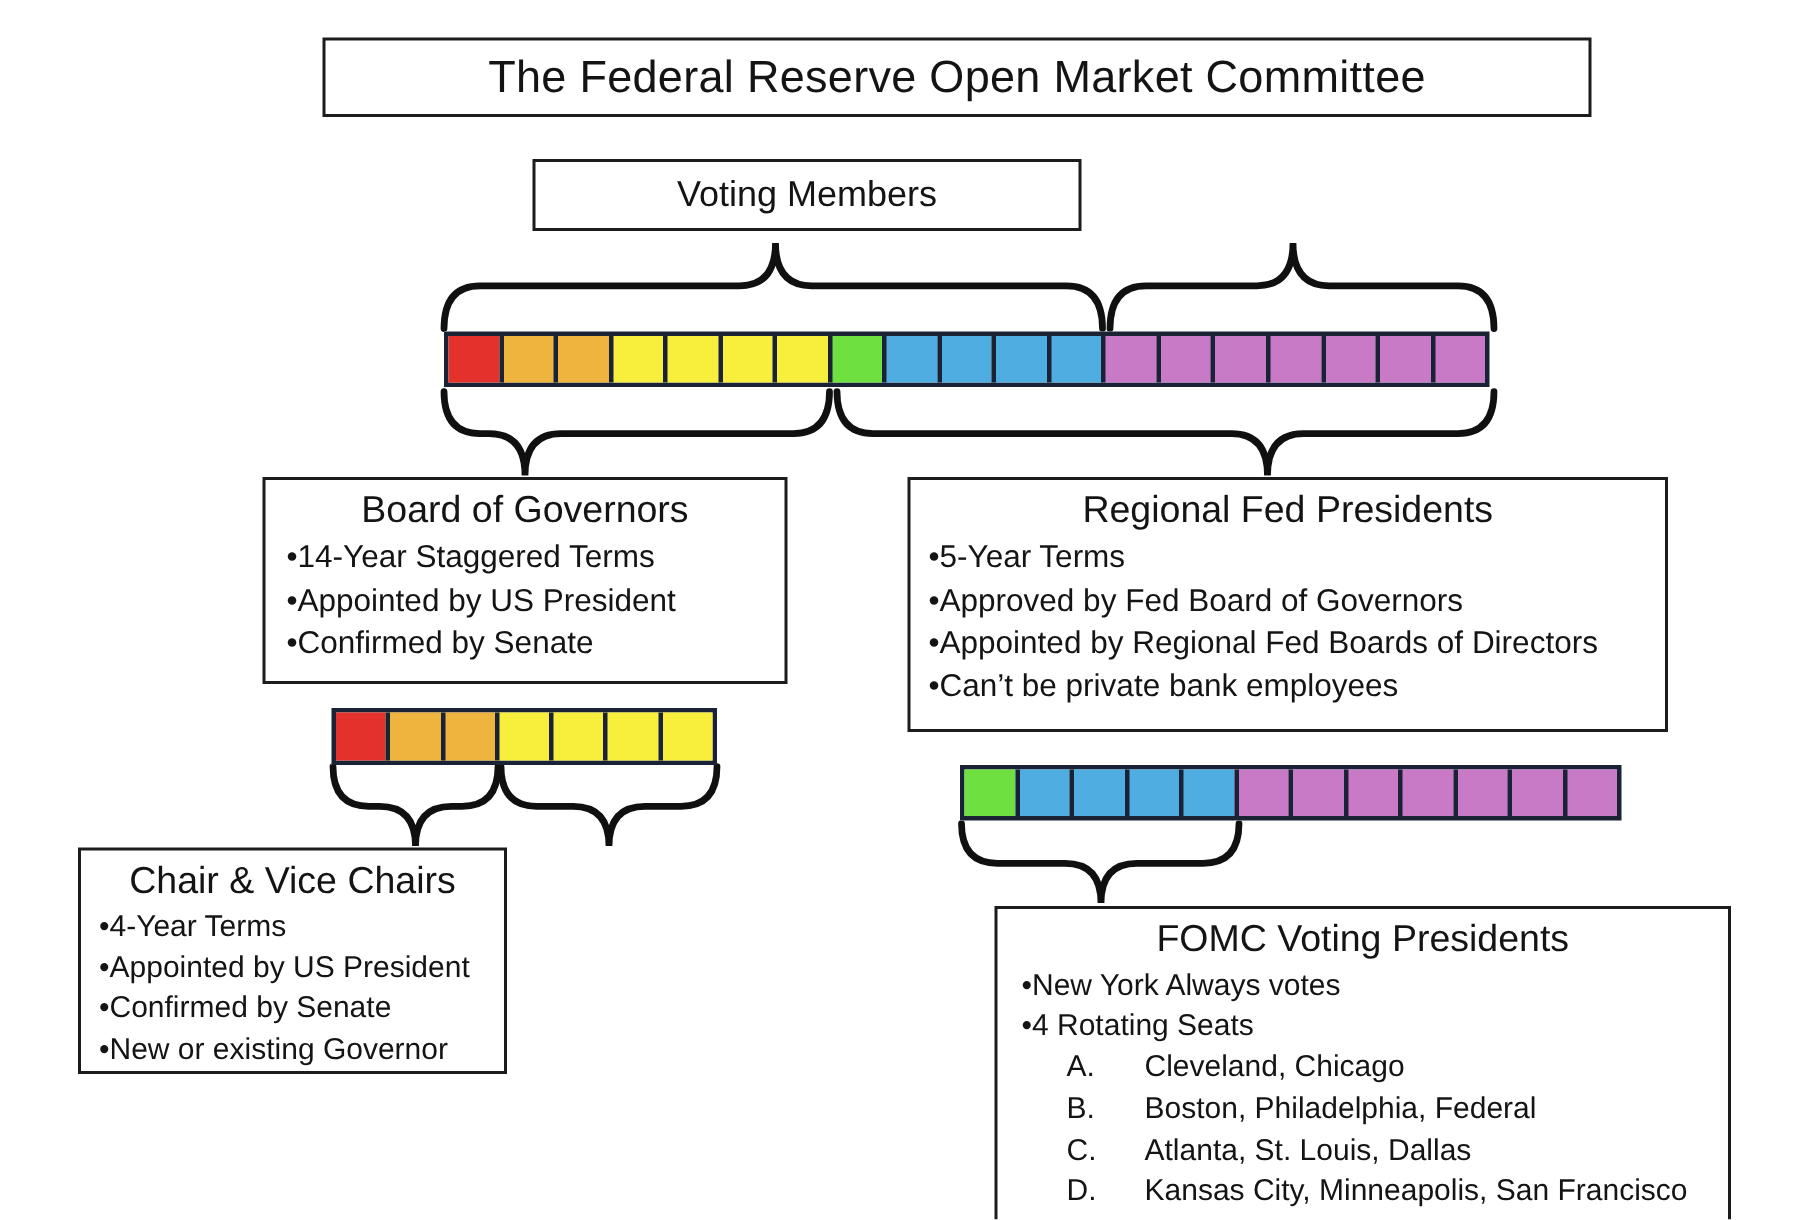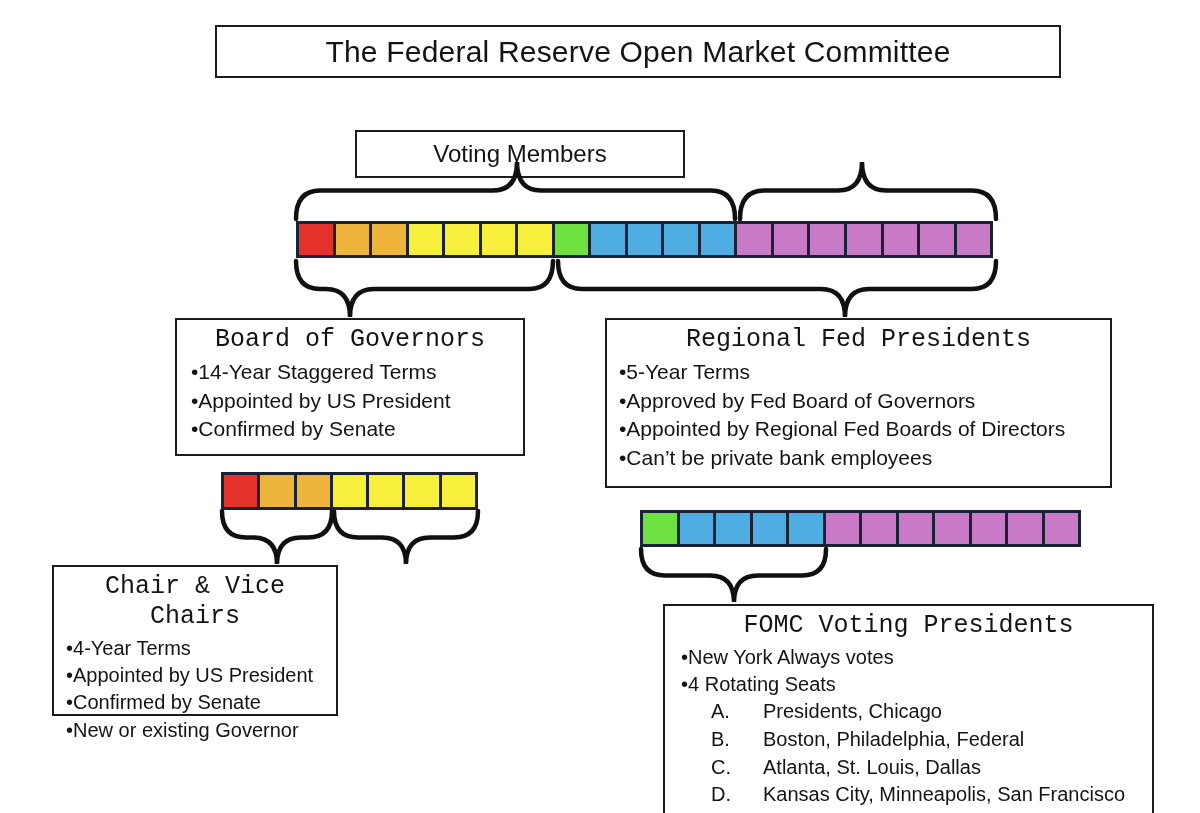--- a/index.html
+++ b/index.html
@@ -1,30 +1,30 @@
 <!DOCTYPE html>
 <html><head>
 <meta charset="utf-8">
 <style>
   html,body{margin:0;padding:0;background:#ffffff;}
   #page{position:relative;width:1200px;height:813px;background:#ffffff;overflow:hidden;
         font-family:"Liberation Sans","DejaVu Sans",sans-serif;color:#141414;}
   .box{position:absolute;background:#ffffff;border:2.5px solid #1c1c1c;box-sizing:border-box;}
   .center-label{display:flex;align-items:center;justify-content:center;text-align:center;}
   #title-box{left:215px;top:25px;width:846px;height:53px;font-size:30px;letter-spacing:.2px;text-align:right;}
-  #voting-box{left:355px;top:106px;width:330px;height:48px;font-size:24px;margin-top:24px;}
+  #voting-box{left:355px;top:106px;width:366px;height:48px;font-size:24px;}
   #nonvoting-box{left:700px;top:106px;width:320px;height:48px;font-size:24px;}
   .seat-row{position:absolute;display:flex;border:3px solid #1a2235;box-sizing:border-box;background:#fff;}
   #row-committee{left:296px;top:221px;width:697px;height:37px;}
   #row-board{left:221px;top:472px;width:257px;height:38px;}
   #row-presidents{left:640px;top:510px;width:441px;height:37px;}
   .cell{flex:1 1 0;border-left:3px solid #1a2235;}
   .cell:first-child{border-left:none;}
   .info{padding:5px 6px 4px 6px;}
-  .box-title{text-align:center;font-size:25px;line-height:1.2;margin-bottom:3px;font-family:Liberation Mono, monospace;}
+  .box-title{text-align:center;font-size:25px;line-height:1.2;margin-bottom:3px;}
   .bullet{font-size:21px;line-height:1.36;white-space:nowrap;}
   #board-box{left:175px;top:318px;width:350px;height:138px;}
   #board-box .bullets{padding-left:8px;}
   #regional-box{left:605px;top:318px;width:507px;height:170px;}
   #regional-box .bullets{padding-left:6px;}
   #chair-box{left:52px;top:565px;width:286px;height:151px;}
   #chair-box .bullets{padding-left:6px;}
   #chair-box .bullet{font-size:20px;}
   #governors-box{left:352px;top:565px;width:217px;height:73px;}
   #governors-box .bullets{padding-left:16px;}
@@ -140,21 +140,21 @@
 
   <div class="box info" id="fomc-box">
     <div class="box-title">FOMC Voting Presidents</div>
     <div class="bullets">
         <div class="bullet">•New York Always votes</div>
         <div class="bullet">•4 Rotating Seats</div>
       </div>
     <div>
         <div class="rot-row">
           <span class="rot-letter">A.</span>
-          <span>Presidents, Chicago</span>
+          <span>Cleveland, Chicago</span>
         </div>
         <div class="rot-row">
           <span class="rot-letter">B.</span>
           <span>Boston, Philadelphia, Federal</span>
         </div>
         <div class="rot-row">
           <span class="rot-letter">C.</span>
           <span>Atlanta, St. Louis, Dallas</span>
         </div>
         <div class="rot-row">

